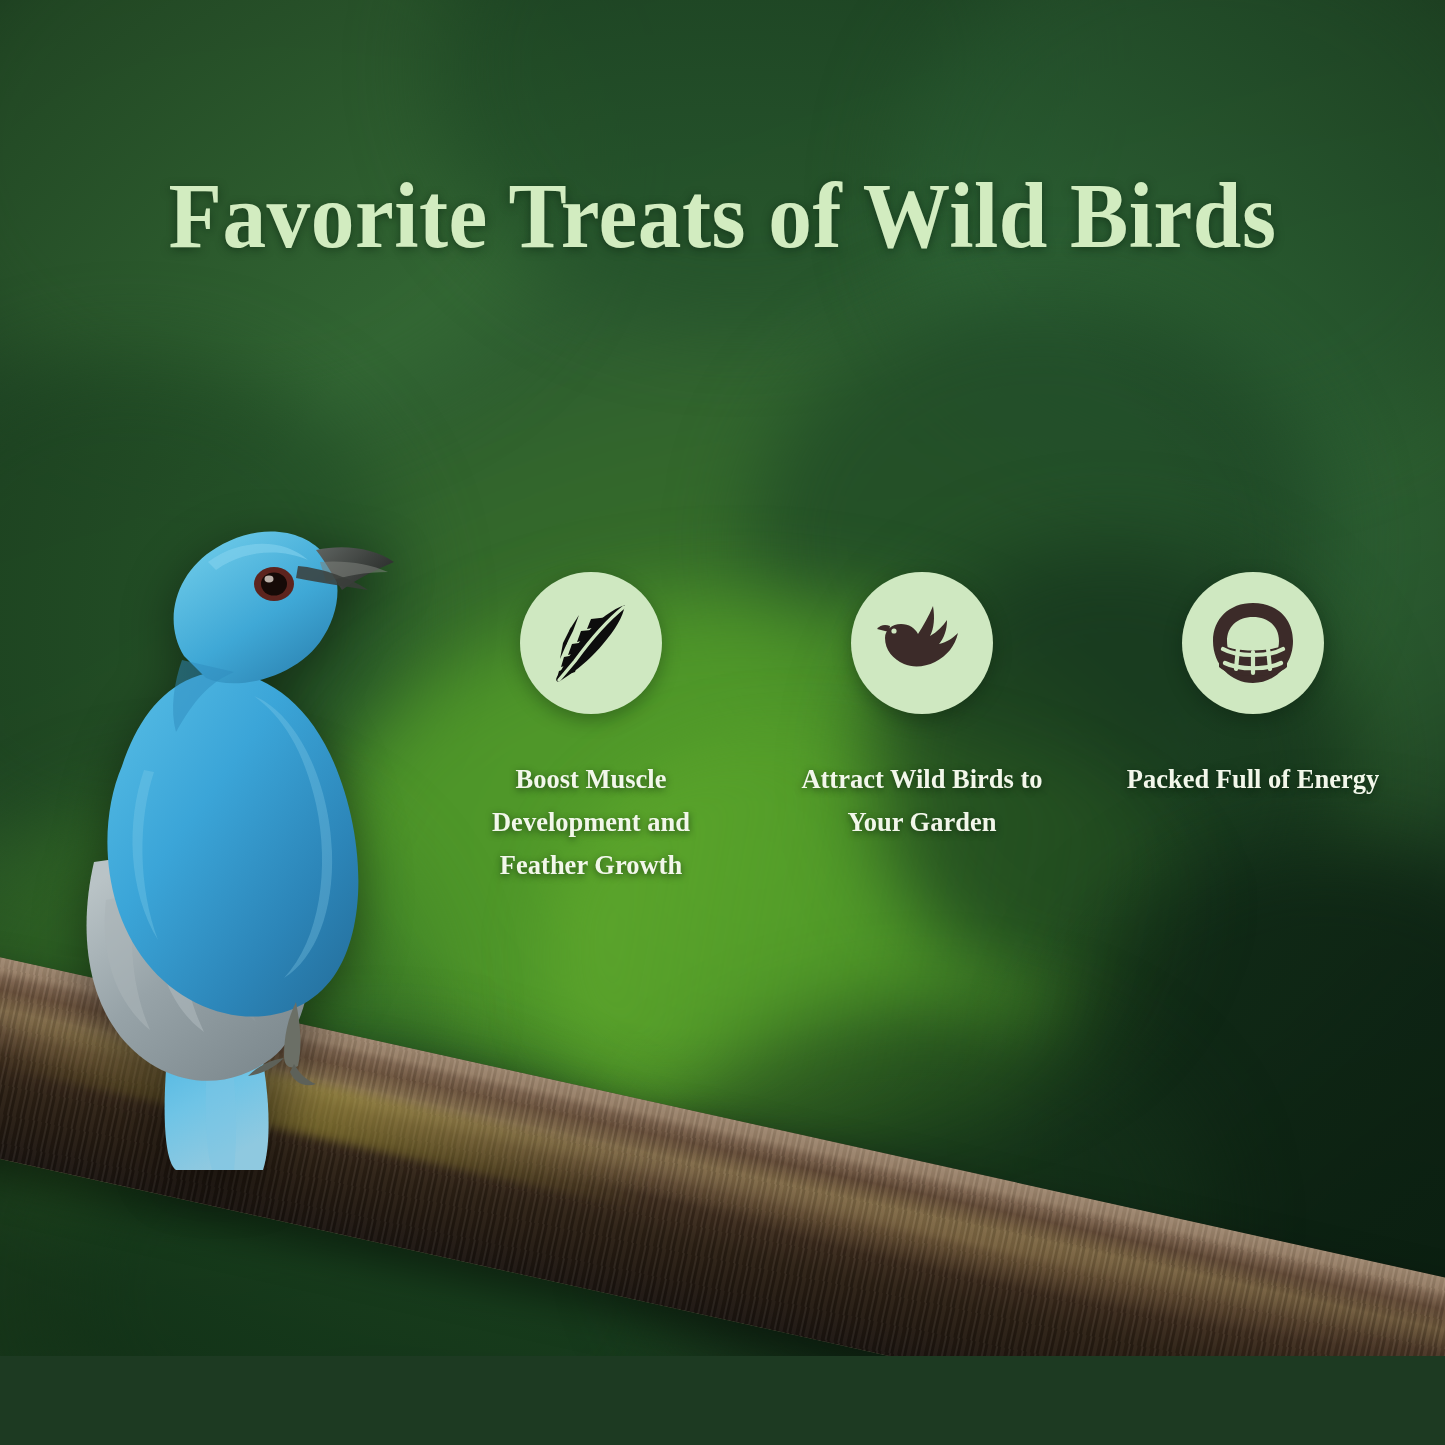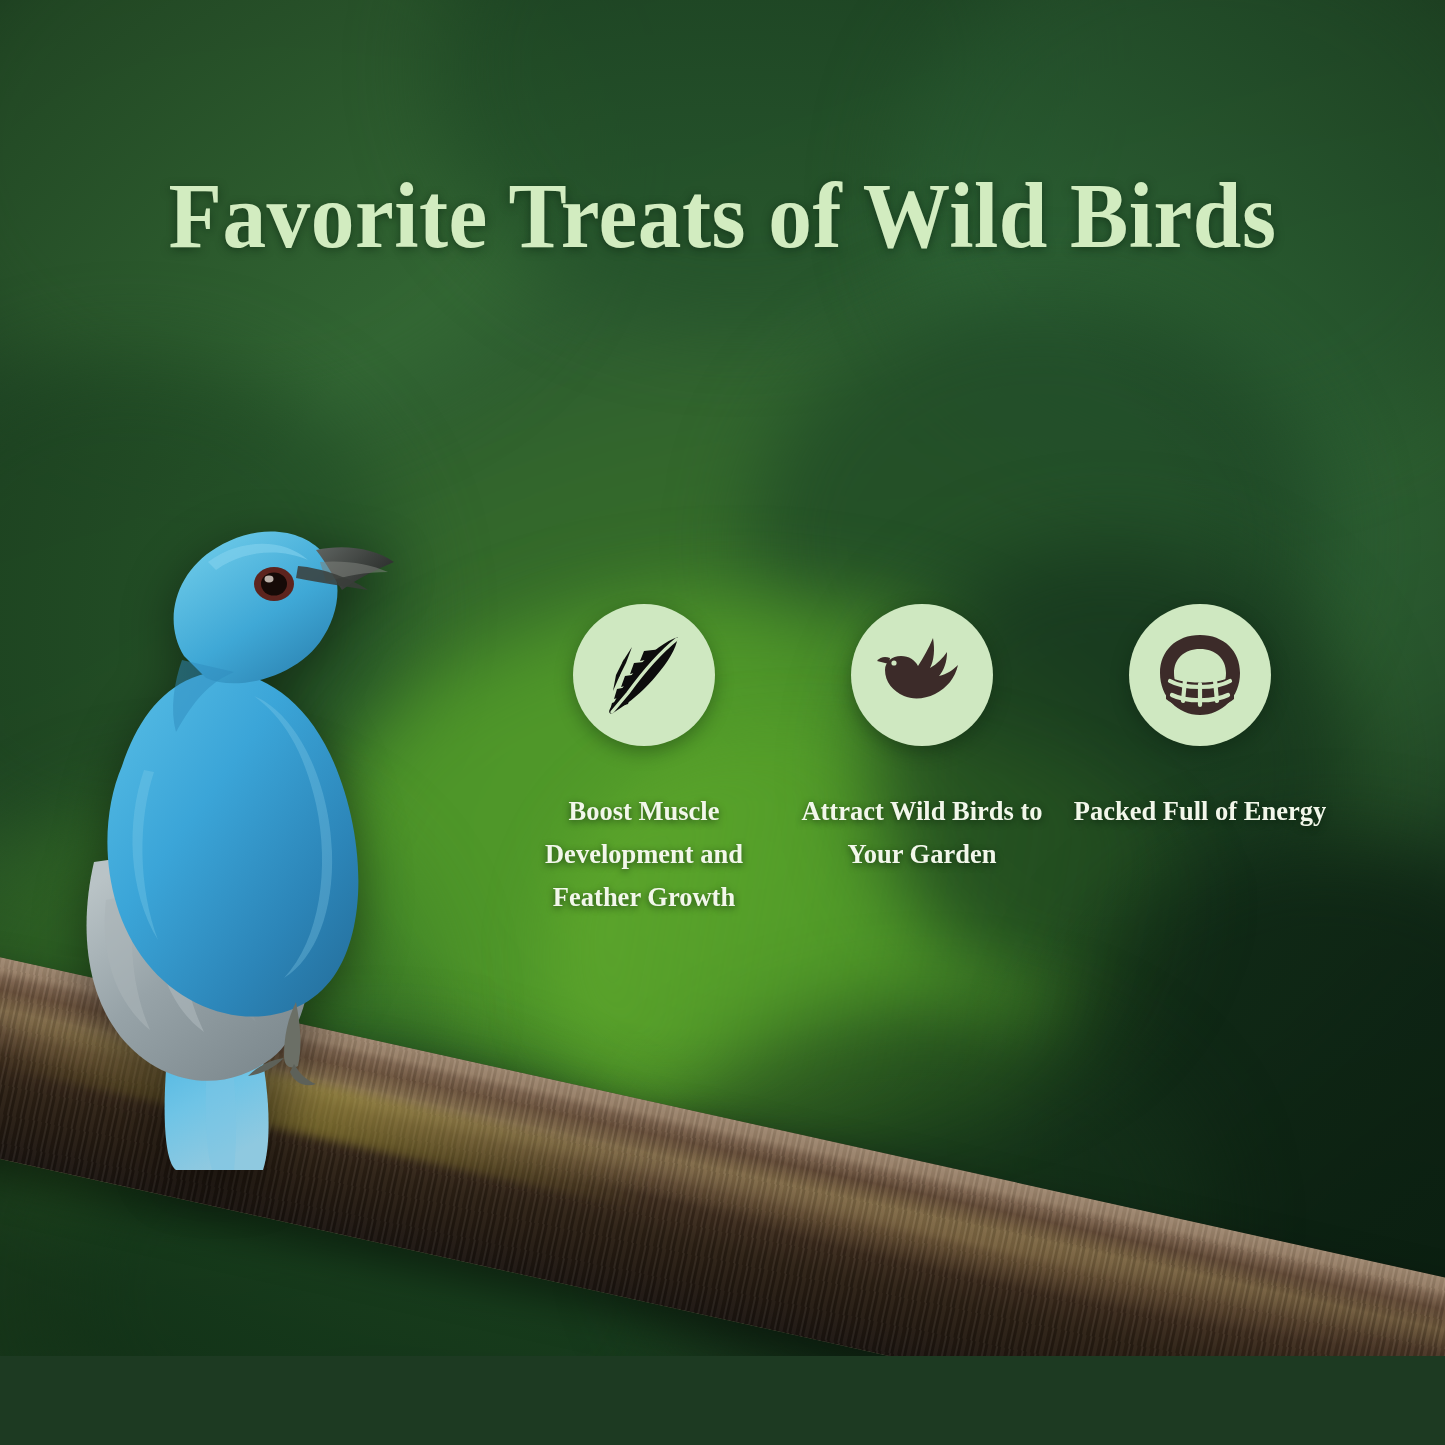--- a/index.html
+++ b/index.html
@@ -96,22 +96,22 @@
     line-height:1;
     letter-spacing:.5px;
     color:#d2ecc0;
     transform:scaleX(.93);
     text-shadow:0 2px 10px rgba(10,32,14,.55);
     white-space:nowrap;
   }
 
   
   .features{
-    position:absolute;left:452px;top:604px;width:940px;
-    display:flex;align-items:flex-start;justify-content:center;
+    position:absolute;left:452px;top:572px;width:940px;
+    display:flex;align-items:flex-start;justify-content:space-between;
   }
   .feature{width:278px;display:flex;flex-direction:column;align-items:center;}
   .badge{
     width:142px;height:142px;border-radius:50%;
     background:#cfe8c1;
     display:flex;align-items:center;justify-content:center;
     box-shadow:0 6px 18px rgba(8,26,12,.35);
   }
   .badge svg{display:block;}
   .cap{

